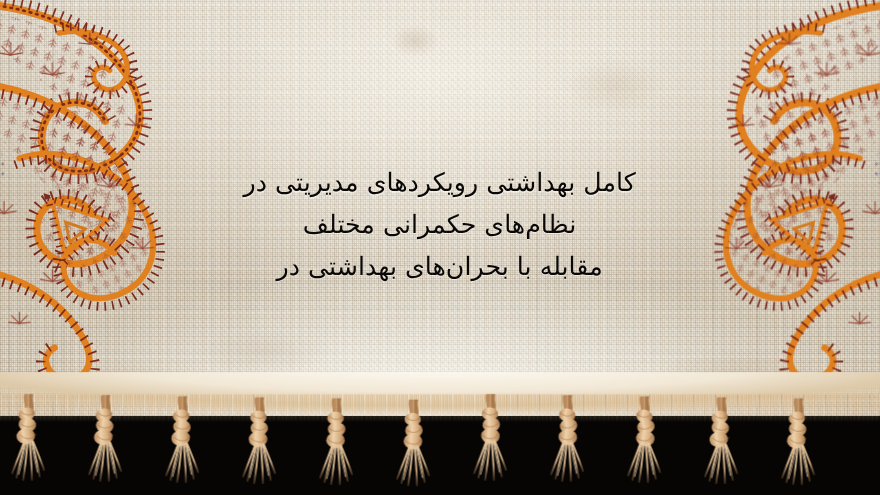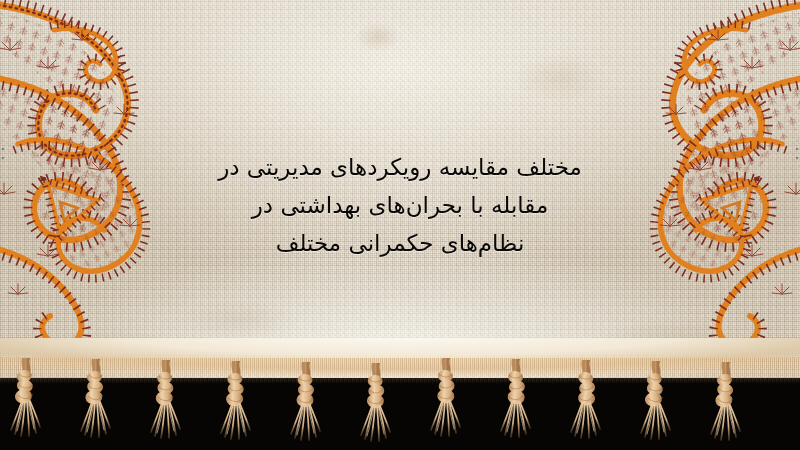--- a/index.html
+++ b/index.html
@@ -408,23 +408,23 @@
             <path d="M0 0 L-7 -7"></path>
             <path d="M0 0 L7 -7"></path>
             <path d="M0 0 L-10 -1"></path>
             <path d="M0 0 L10 -1"></path>
           </g>
       </g>
     </svg>
   </div>
 
   <div class="title-wrap">
-    <div class="title-line">مختلف مقایسه رویکردهای مدیریتی در</div>
+    <div class="title-line">کامل بهداشتی رویکردهای مدیریتی در</div>
+    <div class="title-line">نظام‌های حکمرانی مختلف</div>
     <div class="title-line">مقابله با بحران‌های بهداشتی در</div>
-    <div class="title-line">نظام‌های حکمرانی مختلف</div>
   </div>
 
   <div class="fringe-zone">
     <div class="fringe-edge"></div>
     <div class="fringe-fuzz"></div>
     <div id="tassels">
         <div class="tassel" style="left: 8px; top: 20px;">
           <svg width="36" height="86" viewBox="0 0 36 86" xmlns="http://www.w3.org/2000/svg">
             <defs>
               <linearGradient id="kg0" x1="0" y1="0" x2="1" y2="0">

